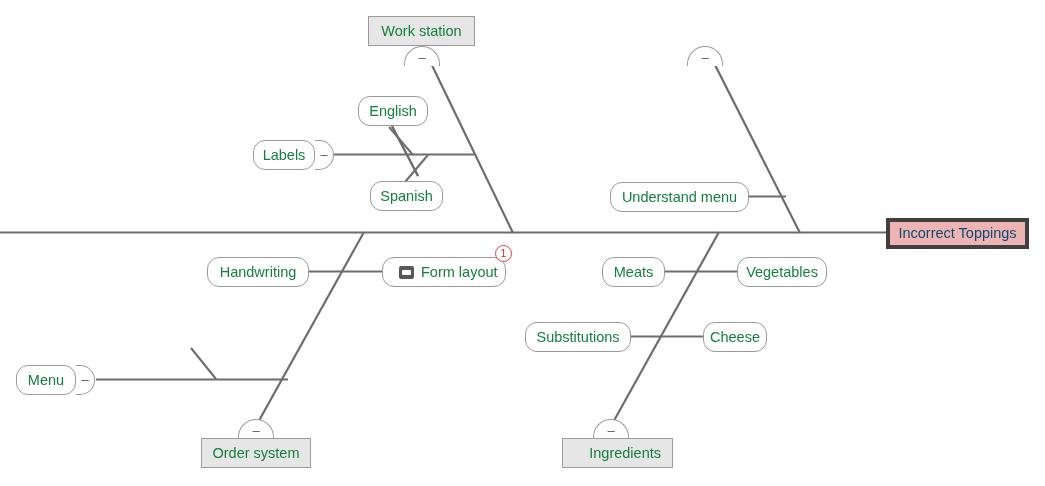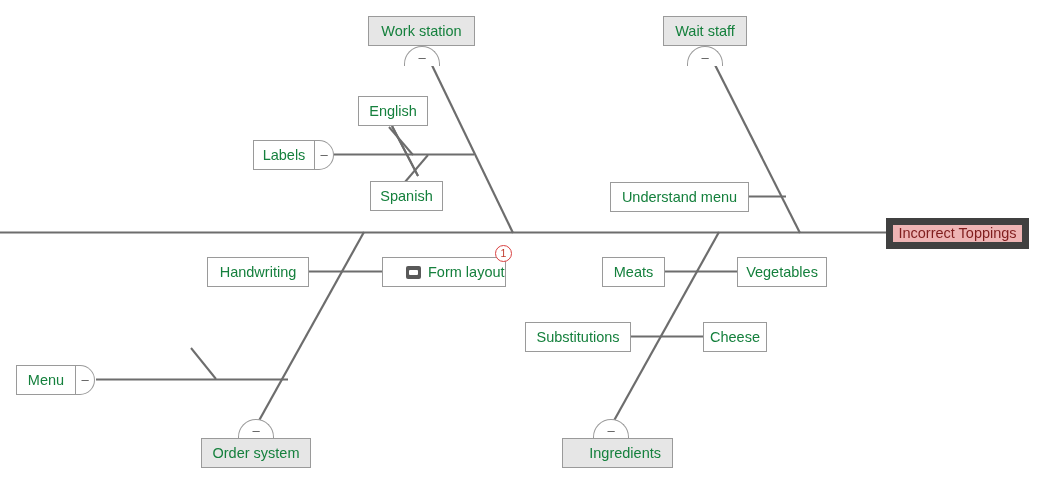--- a/index.html
+++ b/index.html
@@ -39,33 +39,34 @@
     background: #ffffff;
     color: #15803d;
     font-size: 14.5px;
     line-height: 1;
     white-space: nowrap;
     padding: 0 11px;
     height: 30px;
   }
   .node.cause {
     background: #ffffff;
+    border-radius: 12px;
   }
   .node.category {
     background: #e6e6e6;
     border: 1px solid #9a9a9a;
   }
   .node.head {
     background: #eeb4b4;
-    border: 7px solid #404040;
-    color: #7f1d1d;
+    border: 4px solid #404040;
+    color: #0c4a6e;
   }
   .node.with-icon {
     justify-content: flex-start;
-    padding-left: 23px;
+    padding-left: 16px;
   }
 
   
   
   .tab-right {
     position: absolute;
     width: 19px;
     height: 30px;
     border: 1px solid #9a9a9a;
     border-left: none;
@@ -189,23 +190,20 @@
     </g>
   </svg>
 
   <div class="node category" style="left:368px; top:16px; width:107px;">
     <span>Work station</span>
   </div>
   <div class="tab-top" style="left:404px; top:46px;">
     <span class="tab-glyph">–</span>
   </div>
 
-  <div class="node category" style="left:663px; top:16px; width:84px;">
-    <span>Wait staff</span>
-  </div>
   <div class="tab-top" style="left:687px; top:46px;">
     <span class="tab-glyph">–</span>
   </div>
 
   <div class="tab-top" style="left:238px; top:419px;">
     <span class="tab-glyph">–</span>
   </div>
   <div class="node category" style="left:201px; top:438px; width:110px;">
     <span>Order system</span>
   </div>

